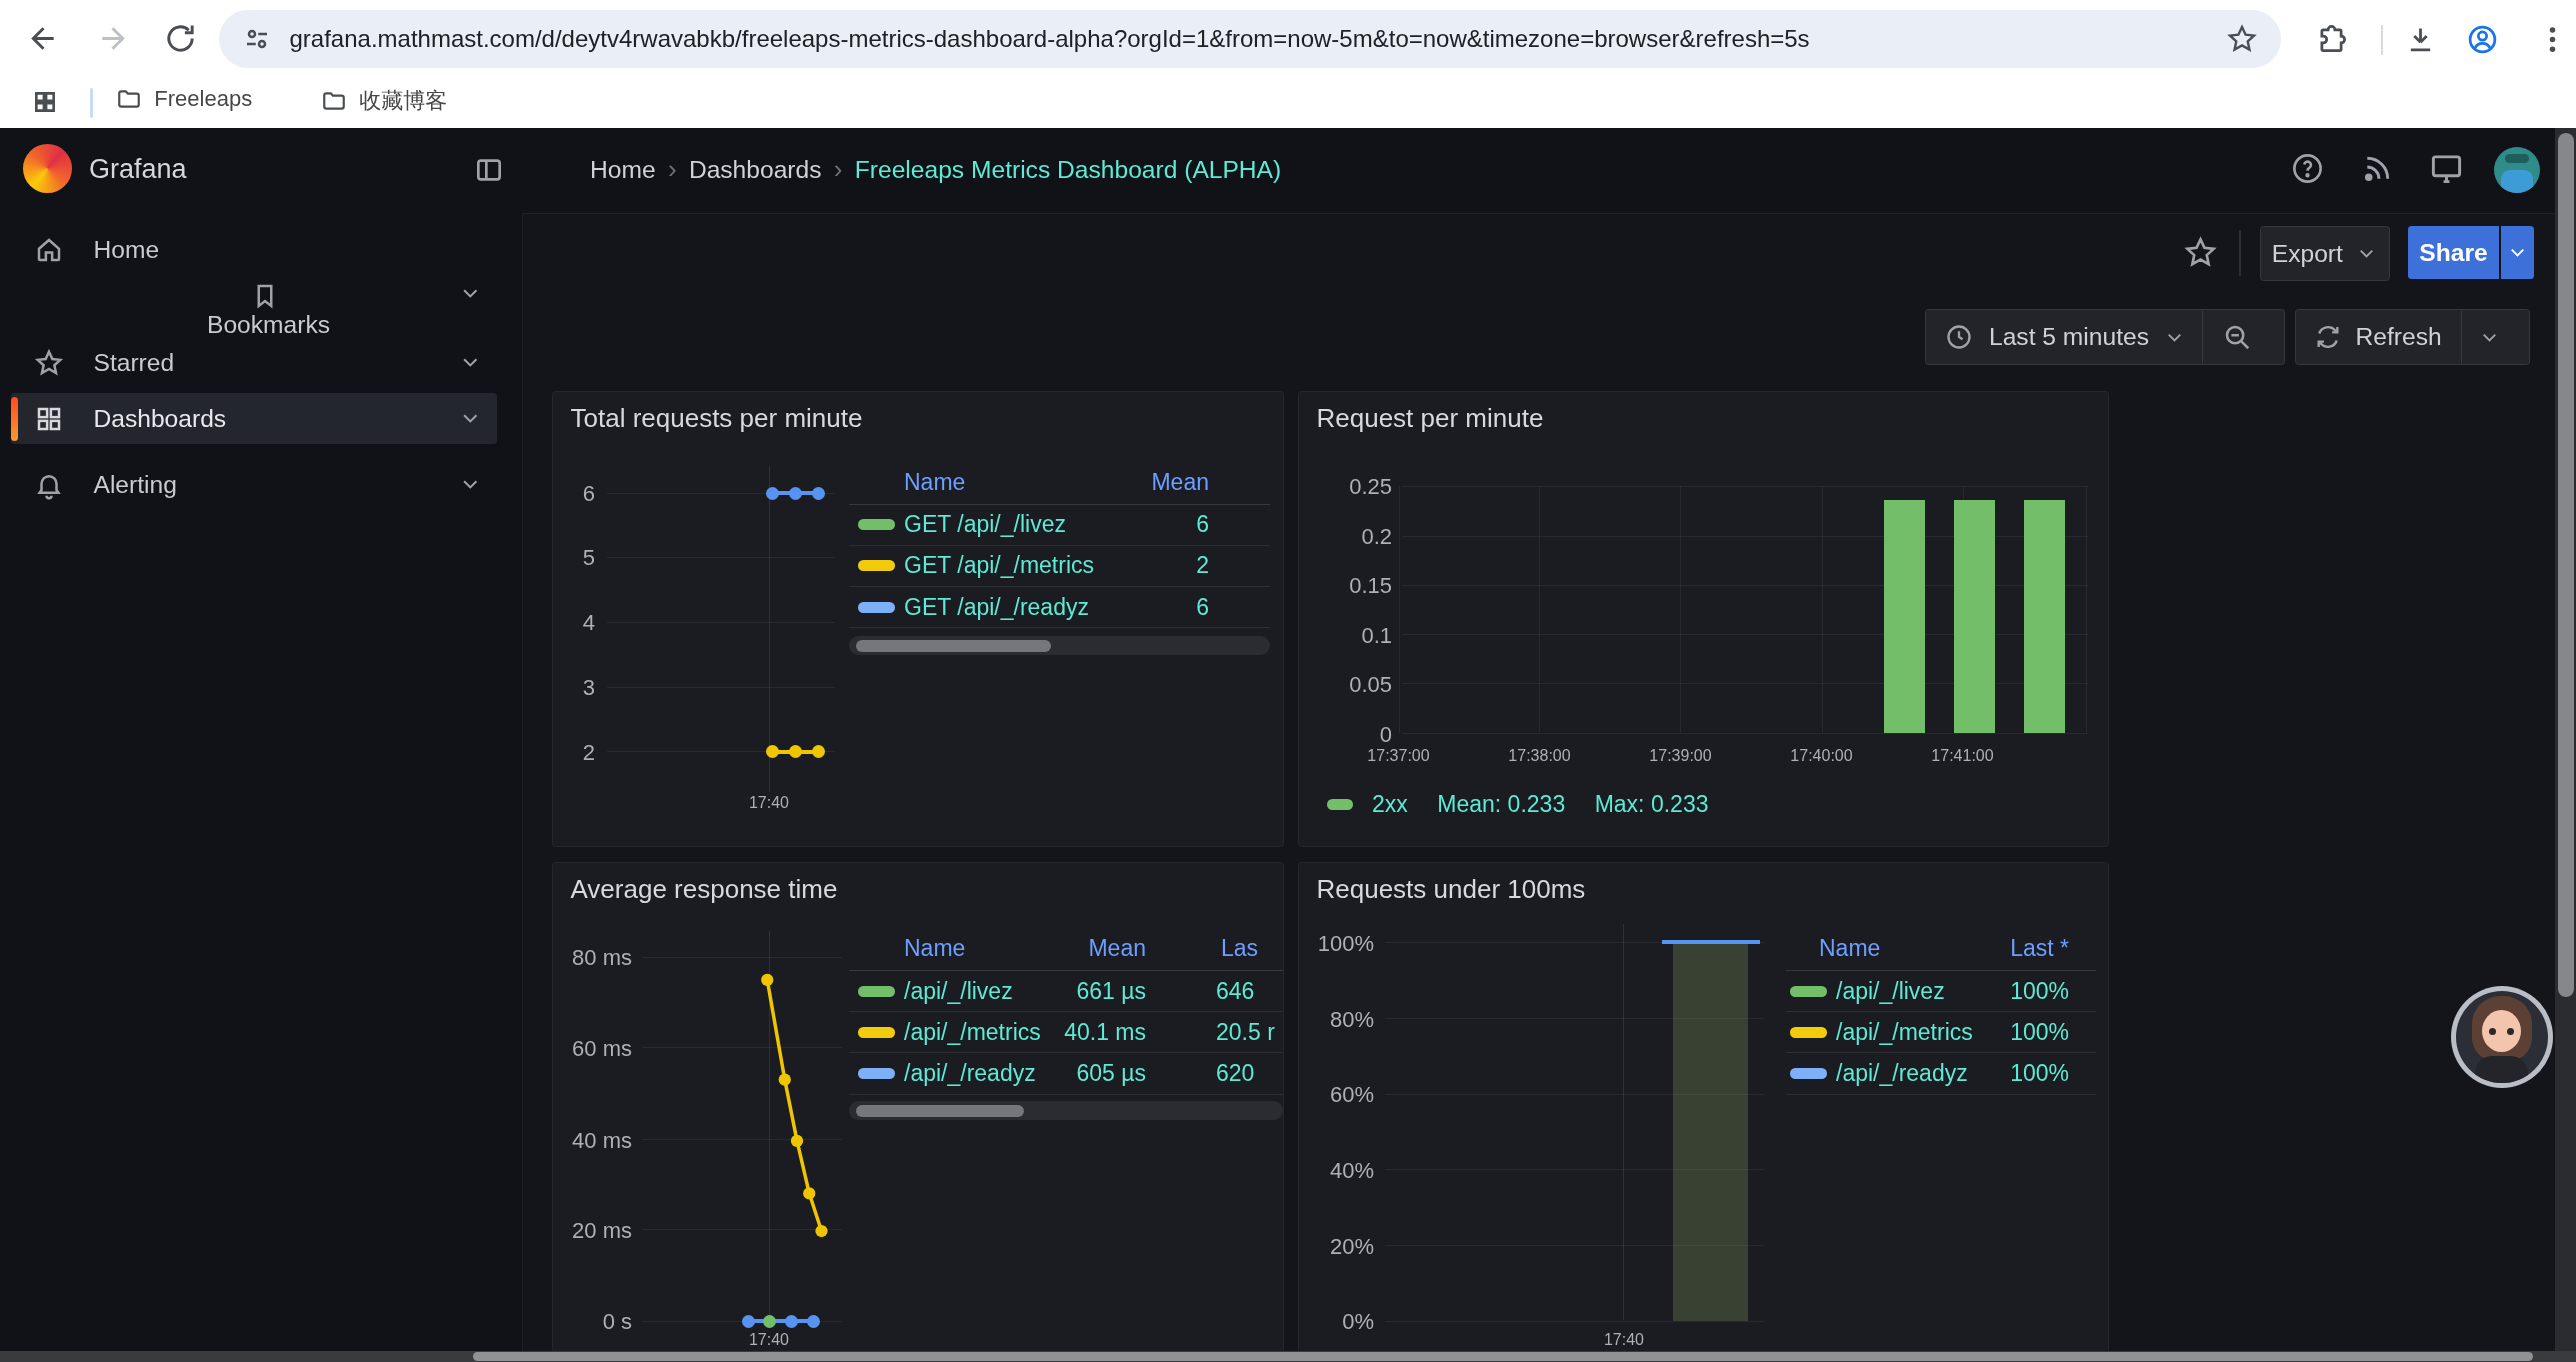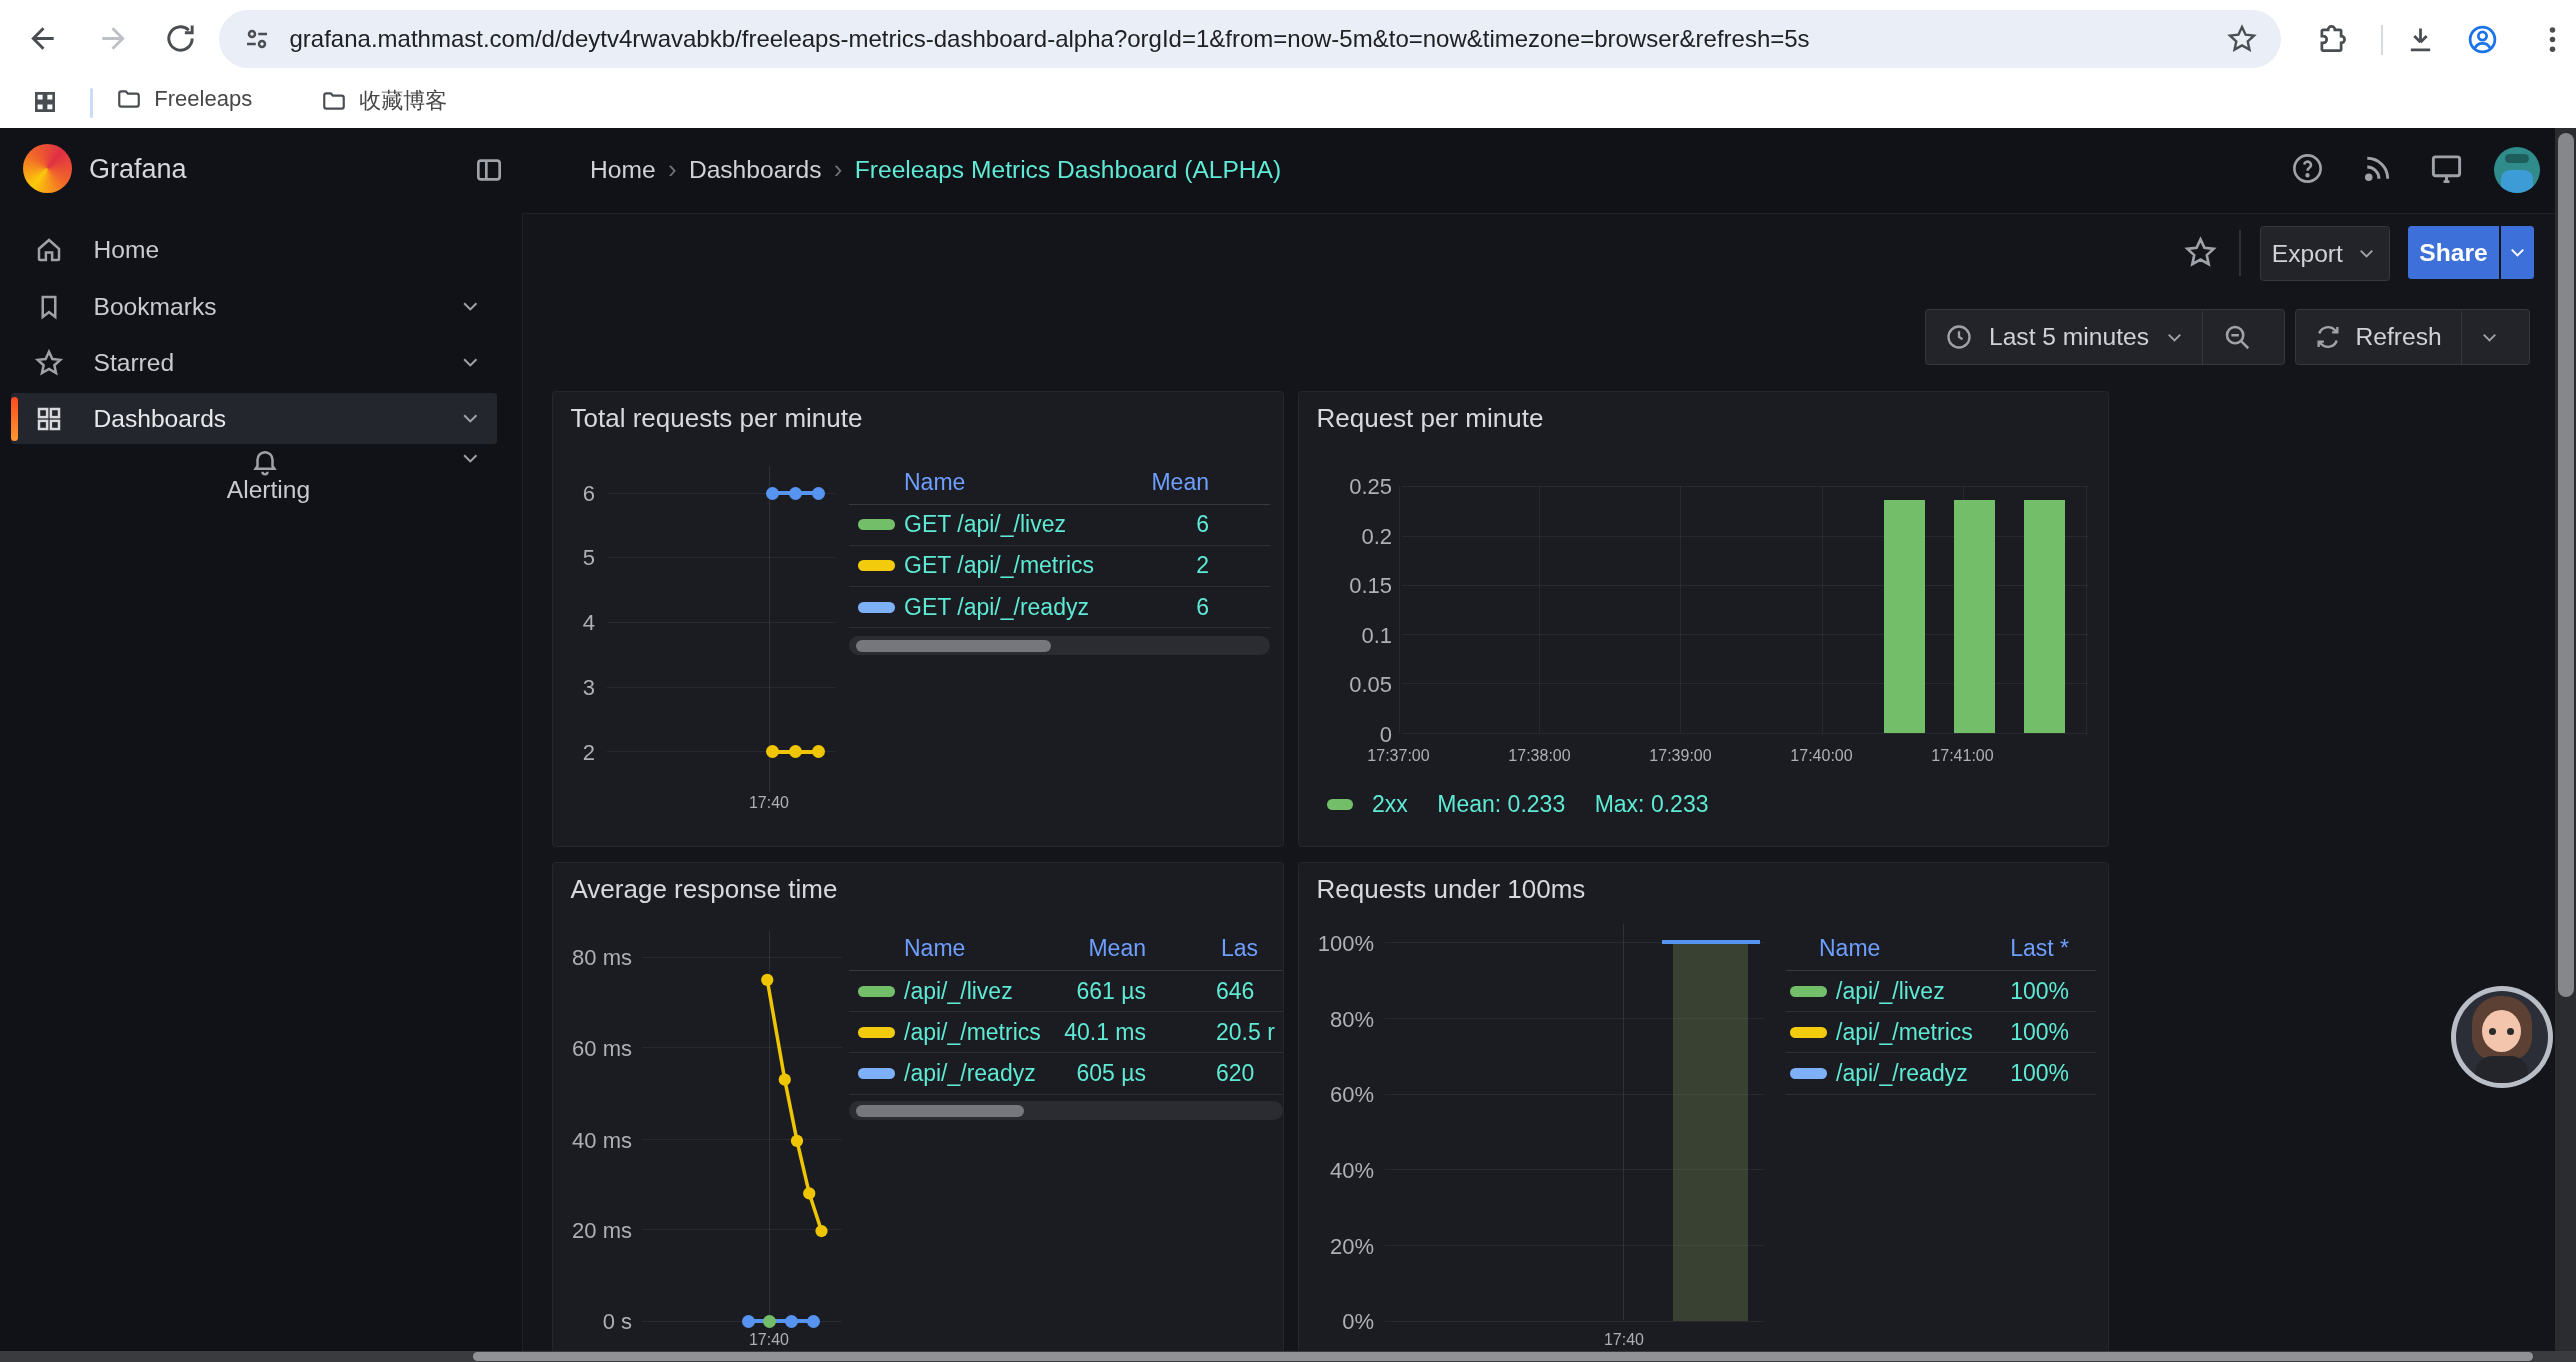--- a/index.html
+++ b/index.html
@@ -159,21 +159,21 @@
     </div>
 
     <div class="ab nav-item" style="top:96px;">
       <span class="gicon" style="margin-left:23px;">
         <svg width="30" height="30" viewBox="0 0 24 24" fill="none" stroke="currentColor" stroke-width="2">
             <path d="M4 11l8-7 8 7v8a1 1 0 0 1-1 1h-4.5v-6h-5v6H5a1 1 0 0 1-1-1z"></path>
           </svg>
       </span>
       <span class="lbl">Home</span>
     </div>
-    <div class="ab nav-item" style="top:153px;">
+    <div class="ab nav-item" style="top:153px;flex-direction:column;">
       <span class="gicon" style="margin-left:23px;">
         <svg width="30" height="30" viewBox="0 0 24 24" fill="none" stroke="currentColor" stroke-width="2">
             <path d="M7 4h10v16l-5-4-5 4z"></path>
           </svg>
       </span>
       <span class="lbl">Bookmarks</span>
       <span class="nav-chevron">
         <svg width="24.6" height="24.6" viewBox="0 0 24 24" fill="none" stroke="currentColor" stroke-width="2">
             <path d="M6 9l6 6 6-6"></path>
           </svg>
@@ -202,21 +202,21 @@
             <rect x="13.5" y="13.5" width="6.5" height="6.5"></rect>
           </svg>
       </span>
       <span class="lbl">Dashboards</span>
       <span class="nav-chevron">
         <svg width="24.6" height="24.6" viewBox="0 0 24 24" fill="none" stroke="currentColor" stroke-width="2">
             <path d="M6 9l6 6 6-6"></path>
           </svg>
       </span>
     </div>
-    <div class="ab nav-item" style="top:318px;flex-direction:column;">
+    <div class="ab nav-item" style="top:331px;">
       <span class="gicon" style="margin-left:23px;">
         <svg width="30" height="30" viewBox="0 0 24 24" fill="none" stroke="currentColor" stroke-width="2">
             <path d="M6 16v-5a6 6 0 1 1 12 0v5l1.5 2.2h-15z"></path>
             <path d="M10 20.5a2 2 0 0 0 4 0"></path>
           </svg>
       </span>
       <span class="lbl">Alerting</span>
       <span class="nav-chevron">
         <svg width="24.6" height="24.6" viewBox="0 0 24 24" fill="none" stroke="currentColor" stroke-width="2">
             <path d="M6 9l6 6 6-6"></path>

